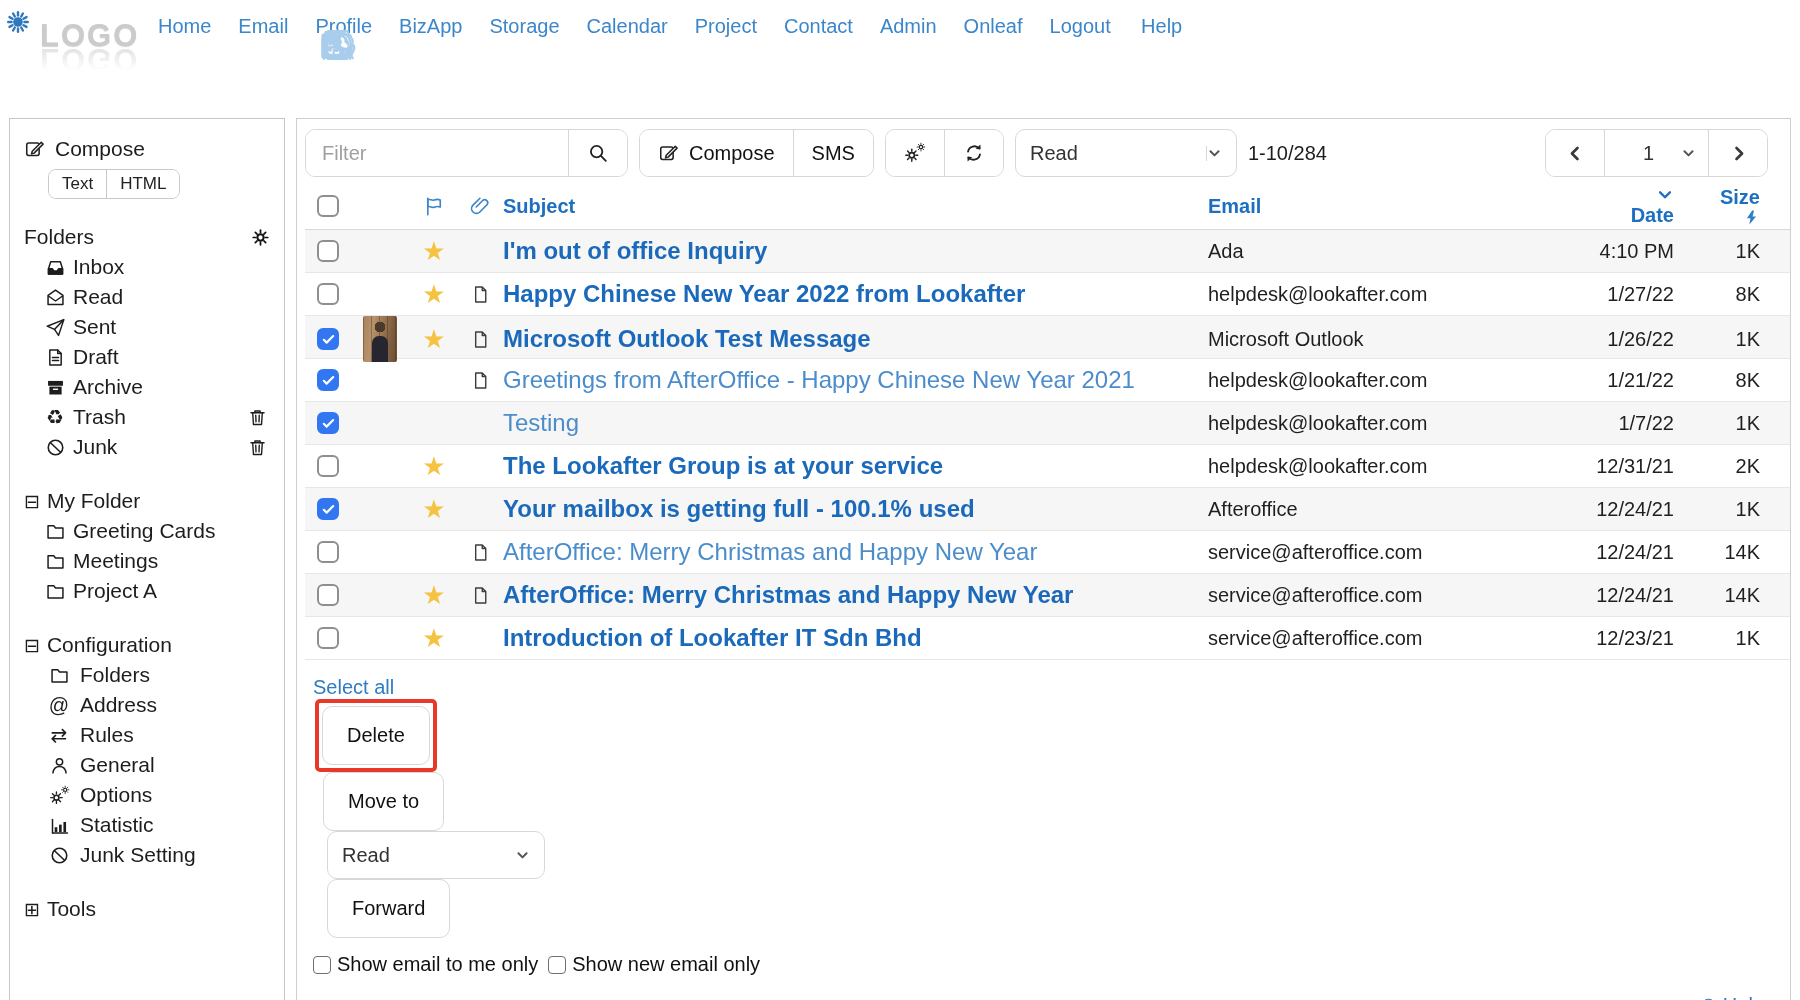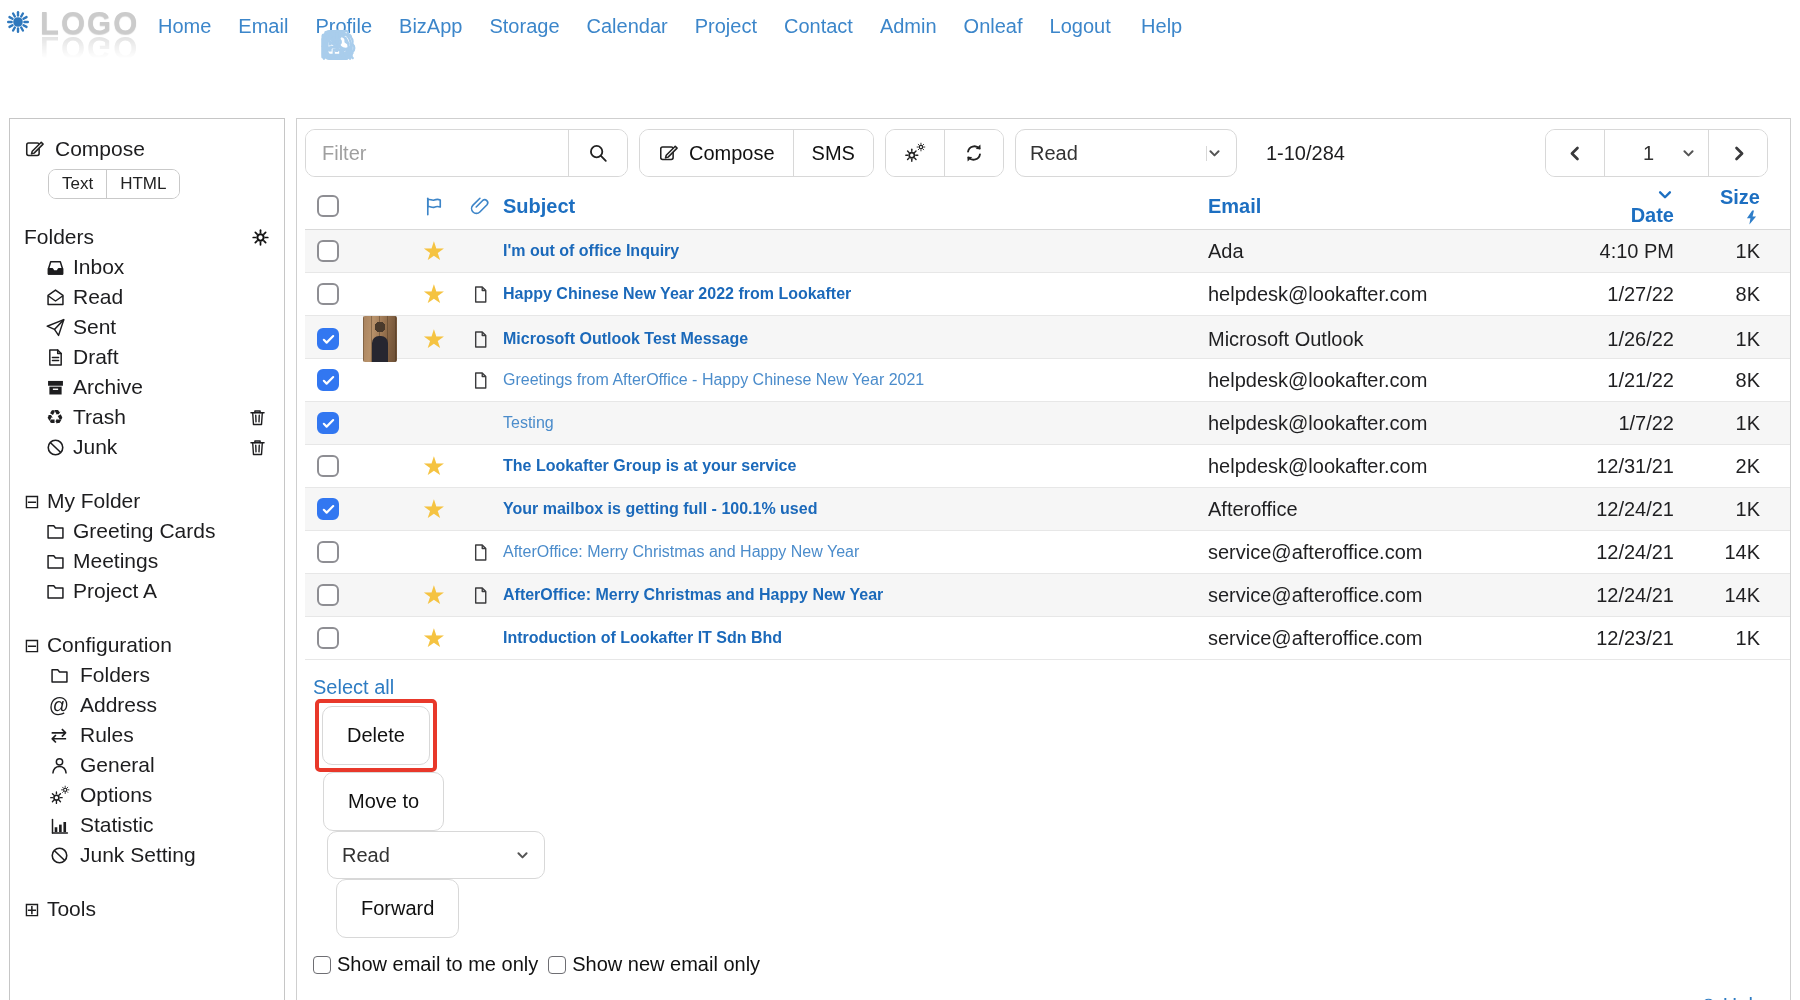--- a/index.html
+++ b/index.html
@@ -3,21 +3,21 @@
 <meta charset="utf-8">
 <style>
   html,body{margin:0;padding:0;background:#fff;width:1800px;height:1000px;overflow:hidden;
     font-family:"Liberation Sans","DejaVu Sans",sans-serif;color:#1d1d1f;}
   .ic{display:inline-block;flex:none;}
   .tic{line-height:1;flex:none;}
 
   
   .topbar{position:relative;height:118px;}
   .starburst{position:absolute;left:6px;top:10px;width:24px;height:24px;color:#2f78bd;}
-  .logo-wrap{position:absolute;left:40px;top:8px;line-height:1;}
+  .logo-wrap{position:absolute;left:40px;top:20px;line-height:1;}
   .logo-text{font-size:31px;font-weight:bold;color:#cbcbcb;letter-spacing:2px;text-shadow:0 1px 1px rgba(0,0,0,.18);}
   .logo-reflect{font-size:31px;font-weight:bold;color:#bdbdbd;letter-spacing:2px;transform:scaleY(-1);
     opacity:.5;margin-top:-7px;
     -webkit-mask-image:linear-gradient(to bottom,transparent 15%,rgba(0,0,0,.9) 90%);
     mask-image:linear-gradient(to bottom,transparent 15%,rgba(0,0,0,.9) 90%);}
   .nav{position:absolute;left:158px;top:12px;display:flex;gap:27px;align-items:flex-start;}
   .nav-item{display:flex;flex-direction:column;align-items:center;min-width:48px;cursor:pointer;}
   .nav-item .ic{width:42px;height:42px;color:#a9cdec;}
   .nav-label{font-size:20px;color:#3c86ca;margin-top:3px;}
 
@@ -50,21 +50,21 @@
   .grp{display:inline-flex;align-items:stretch;height:48px;border:1px solid #d8d8d8;border-radius:10px;
     background:#fff;overflow:hidden;box-sizing:border-box;}
   .grp>*+*{border-left:1px solid #d8d8d8;}
   .btn{display:flex;align-items:center;gap:9px;padding:0 18px;font-size:20px;color:#111;background:#fff;cursor:pointer;}
   .btn .ic{width:22px;height:22px;color:#222;}
   .filter{width:230px;border:none;outline:none;padding:0 16px;font-size:20px;color:#222;background:#fff;}
   .filter::placeholder{color:#9f9f9f;}
   .sel{display:flex;align-items:center;justify-content:space-between;padding:0 14px;font-size:20px;color:#333;cursor:pointer;}
   .sel .ic{width:15px;height:15px;color:#555;}
   .read-sel{width:222px;box-sizing:border-box;}
-  .range{font-size:20px;color:#1d1d1f;margin-left:18px;}
+  .range{font-size:20px;color:#1d1d1f;margin-left:0;}
   .pager{margin-left:auto;margin-right:10px;}
   .pg-btn{width:58px;display:flex;align-items:center;justify-content:center;background:#fff;cursor:pointer;}
   .pg-btn .ic{width:19px;height:19px;color:#3a3a3c;}
   .pg-sel{width:104px;box-sizing:border-box;padding:0 12px 0 38px;}
 
   
   .mail-table{margin-top:4px;--cols:54px 52px 46px 46px 1fr 348px 118px 86px 30px;}
   .thead,.mrow{display:grid;grid-template-columns:var(--cols);align-items:center;}
   .thead{height:46px;border-bottom:1px solid #d9d9d9;}
   .hc{font-size:20px;font-weight:bold;color:#1d6fc1;}
@@ -73,21 +73,21 @@
   .sort-ch{width:18px;height:18px;color:#1d6fc1;}
   .bolt-h{width:17px;height:17px;color:#2f7ec9;margin-left:3px;}
   .mrow{height:42px;border-bottom:1px solid #e7e7e7;}
   .mrow.odd{background:#f6f6f6;}
   .cbx{width:22px;height:22px;box-sizing:border-box;border:2px solid #8e8e93;border-radius:6px;background:#fff;
     margin-left:12px;display:flex;align-items:center;justify-content:center;cursor:pointer;}
   .cbx.checked{background:#3277f1;border-color:#3277f1;}
   .cbx .ic{width:15px;height:15px;}
   .star{color:#f5c341;font-size:26px;line-height:1;justify-self:center;cursor:pointer;}
   .att{width:21px;height:21px;color:#3c3c3e;justify-self:center;}
-  .subject{font-size:16px;color:#4b8ccb;cursor:pointer;}
+  .subject{font-size:24px;color:#4b8ccb;cursor:pointer;}
   .subject.unread{font-weight:bold;color:#1b69ba;}
   .c-email{font-size:20px;color:#1f1f21;}
   .c-date,.c-size{justify-self:end;font-size:20px;color:#1f1f21;}
   .avatar{width:34px;height:46px;margin-left:4px;border-radius:2px;position:relative;overflow:hidden;cursor:pointer;
     background:linear-gradient(97deg,#a8825d 0%,#b8926b 28%,#96714e 58%,#7a5a3d 82%,#6b4e34 100%);}
   .avatar::before{content:"";position:absolute;inset:0;
     background:radial-gradient(circle 5.5px at 50% 11px,#4a3a2c 97%,transparent),
       repeating-linear-gradient(90deg,rgba(55,38,20,.35) 0 1.5px,transparent 1.5px 8px);}
   .avatar::after{content:"";position:absolute;left:9px;bottom:0;width:16px;height:26px;background:#262630;
     border-radius:7px 7px 0 0;}
@@ -862,21 +862,21 @@
       <span class="delete-box">
         <span class="sbtn">Delete</span>
       </span>
       <span class="sbtn" style="margin-left:10px">Move to</span>
       <span class="sel2">
         <span>Read</span>
         <svg class="ic">
             <use href="#i-chevron-down"></use>
           </svg>
       </span>
-      <span class="sbtn" style="margin-left:23px">Forward</span>
+      <span class="sbtn" style="margin-left:14px">Forward</span>
     </div>
 
     <div class="opts">
       <span class="opt-cb"></span>
       <span>Show email to me only</span>
       <span class="opt-cb opt2"></span>
       <span>Show new email only</span>
     </div>
 
     <div class="helprow">

